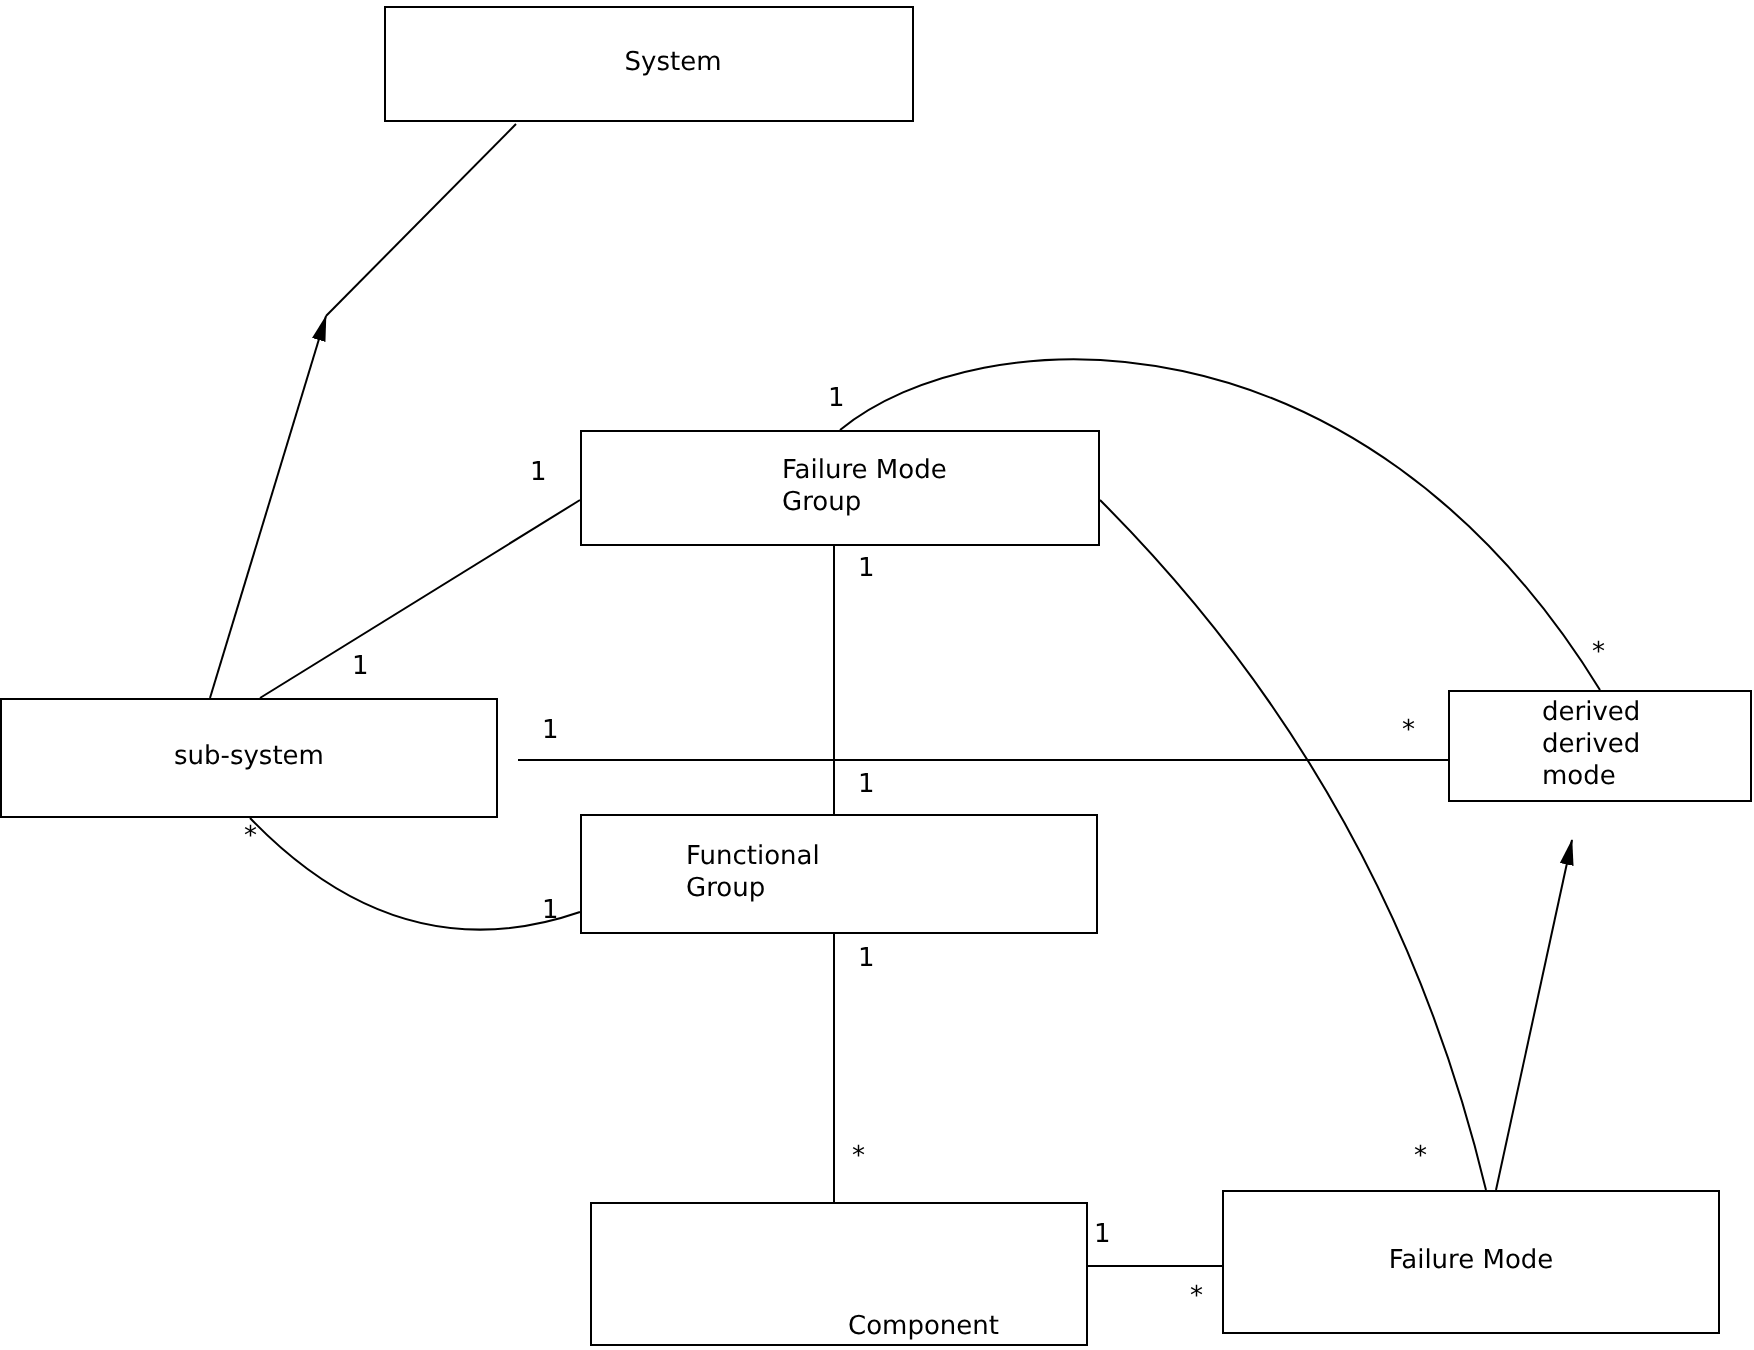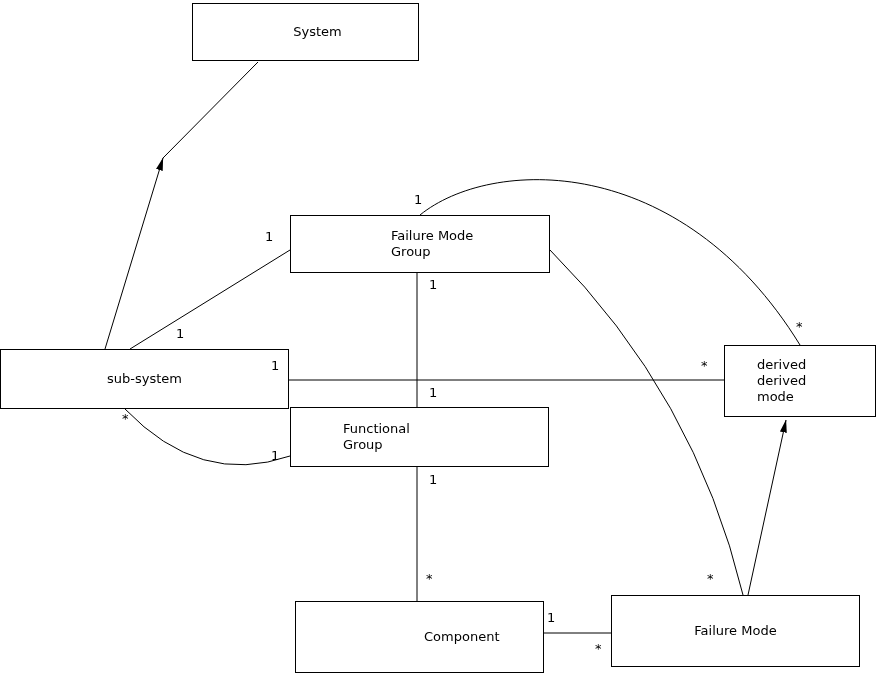--- a/index.html
+++ b/index.html
@@ -66,55 +66,55 @@
 
     <path d="M550,250 Q695,395 743,595" fill="none" stroke-width="1" stroke="#000000"></path>
 
     <path d="M417,467 L417,601" fill="none" stroke-width="1" stroke="#000000"></path>
 
     <path d="M544,633 L611,633" fill="none" stroke-width="1" stroke="#000000"></path>
 
     <path d="M748,595 L786,420" fill="none" stroke-width="1" marker-end="url(#arrow)" stroke="#000000"></path>
   </svg>
 
-  <div class="node center" style="left:192px; top:3px; width:227px; height:58px;padding-left:24px;">
+  <div class="node center" style="left:192px; top:3px; width:265px; height:58px;padding-left:24px;">
     <div class="txt">
       <div>System</div>
     </div>
   </div>
 
   <div class="node" style="left:290px; top:215px; width:260px; height:58px; padding-left:100px;">
     <div class="txt">
       <div>Failure Mode</div>
       <div>Group</div>
     </div>
   </div>
 
-  <div class="node center" style="left:0px; top:349px; width:289px; height:60px;justify-content:center;">
+  <div class="node center" style="left:0px; top:349px; width:249px; height:60px;justify-content:center;">
     <div class="txt">
       <div>sub-system</div>
     </div>
   </div>
 
-  <div class="node" style="left:724px; top:345px; width:152px; height:72px; padding-left:32px;">
+  <div class="node" style="left:724px; top:345px; width:152px; height:56px; padding-left:46px;">
     <div class="txt">
       <div>derived</div>
       <div>derived</div>
       <div>mode</div>
     </div>
   </div>
 
   <div class="node" style="left:290px; top:407px; width:259px; height:60px; padding-left:52px;">
     <div class="txt">
       <div>Functional</div>
       <div>Group</div>
     </div>
   </div>
 
-  <div class="node" style="left:295px; top:601px; width:249px; height:72px; padding-left:128px;">
+  <div class="node" style="left:295px; top:601px; width:249px; height:72px; padding-left:128px;align-items:flex-end;">
     <div class="txt">
       <div>Component</div>
     </div>
   </div>
 
   <div class="node center" style="left:611px; top:595px; width:249px; height:72px;">
     <div class="txt">
       <div>Failure Mode</div>
     </div>
   </div>

